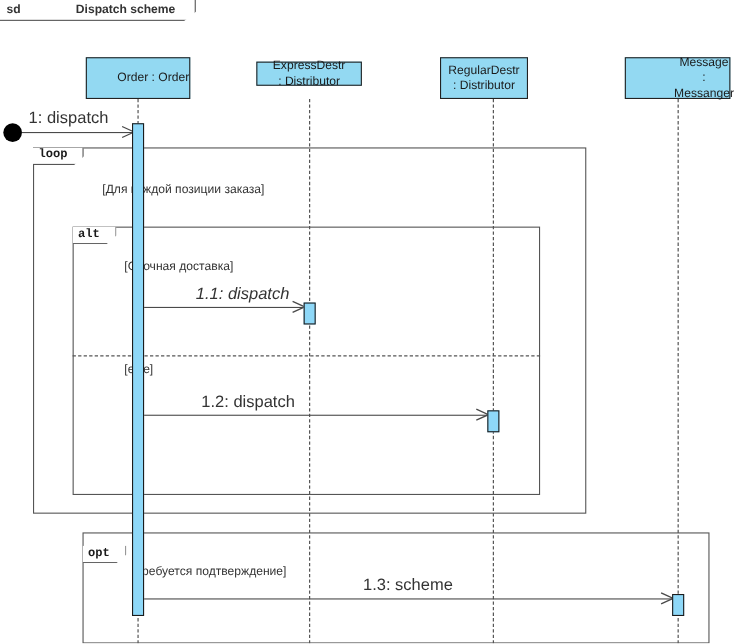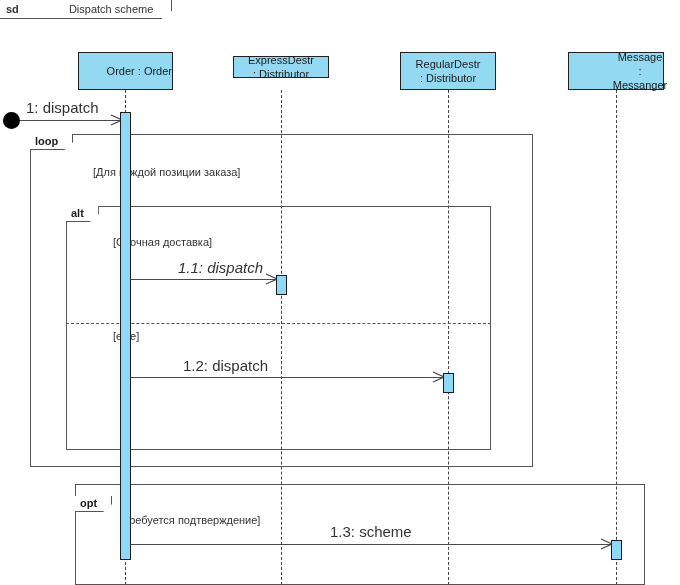--- a/index.html
+++ b/index.html
@@ -31,21 +31,21 @@
     color: #333333;
     white-space: nowrap;
     box-sizing: border-box;
     border-bottom: 1px solid #555555;
     border-right: 1px solid #555555;
     background: #ffffff;
     -webkit-clip-path: polygon(0 0, 100% 0, 100% 55%, calc(100% - 11px) 100%, 0 100%);
     clip-path: polygon(0 0, 100% 0, 100% 55%, calc(100% - 11px) 100%, 0 100%);
   }
   .frame-tab b { font-weight: bold; }
-  .frame-tab .tab-name { font-weight: normal; padding-left: 47px; }
+  .frame-tab .tab-name { font-weight: bold; padding-left: 47px; }
 
   
   .lifeline-head {
     position: absolute;
     box-sizing: border-box;
     border: 1px solid #222222;
     background: #93d9f2;
     color: #1b1b1b;
     font-size: 11px;
     text-align: center;
@@ -83,20 +83,21 @@
     padding: 0 14px 0 5px;
     font-size: 11px;
     font-weight: bold;
     color: #1b1b1b;
     background: #ffffff;
     border-bottom: 1px solid #555555;
     border-right: 1px solid #555555;
     white-space: nowrap;
     -webkit-clip-path: polygon(0 0, 100% 0, 100% 50%, calc(100% - 9px) 100%, 0 100%);
     clip-path: polygon(0 0, 100% 0, 100% 50%, calc(100% - 9px) 100%, 0 100%);
+    font-family: Liberation Mono, monospace;
   }
   
   .guard {
     position: absolute;
     font-size: 11px;
     color: #333333;
     white-space: nowrap;
   }
   
   .operand-sep {
@@ -142,21 +143,21 @@
 
   <div class="lifeline-head" style="left:78px; top:52px; width:95px; height:38px;align-items:flex-end;">
     <span>Order : Order</span>
   </div>
 
   <div class="lifeline-head" style="left:233px; top:56px; width:96px; height:22px;">
     <span>ExpressDestr</span>
     <span>: Distributor</span>
   </div>
 
-  <div class="lifeline-head" style="left:400px; top:52px; width:96px; height:38px;">
+  <div class="lifeline-head" style="left:400px; top:52px; width:80px; height:38px;">
     <span>RegularDestr</span>
     <span>: Distributor</span>
   </div>
 
   <div class="lifeline-head" style="left:568px; top:52px; width:96px; height:38px;padding-left:48px;">
     <span>Message :</span>
     <span>Messanger</span>
   </div>
 
   <div class="lifeline-stem" style="left:125px; top:90px; height:495px;"></div>

